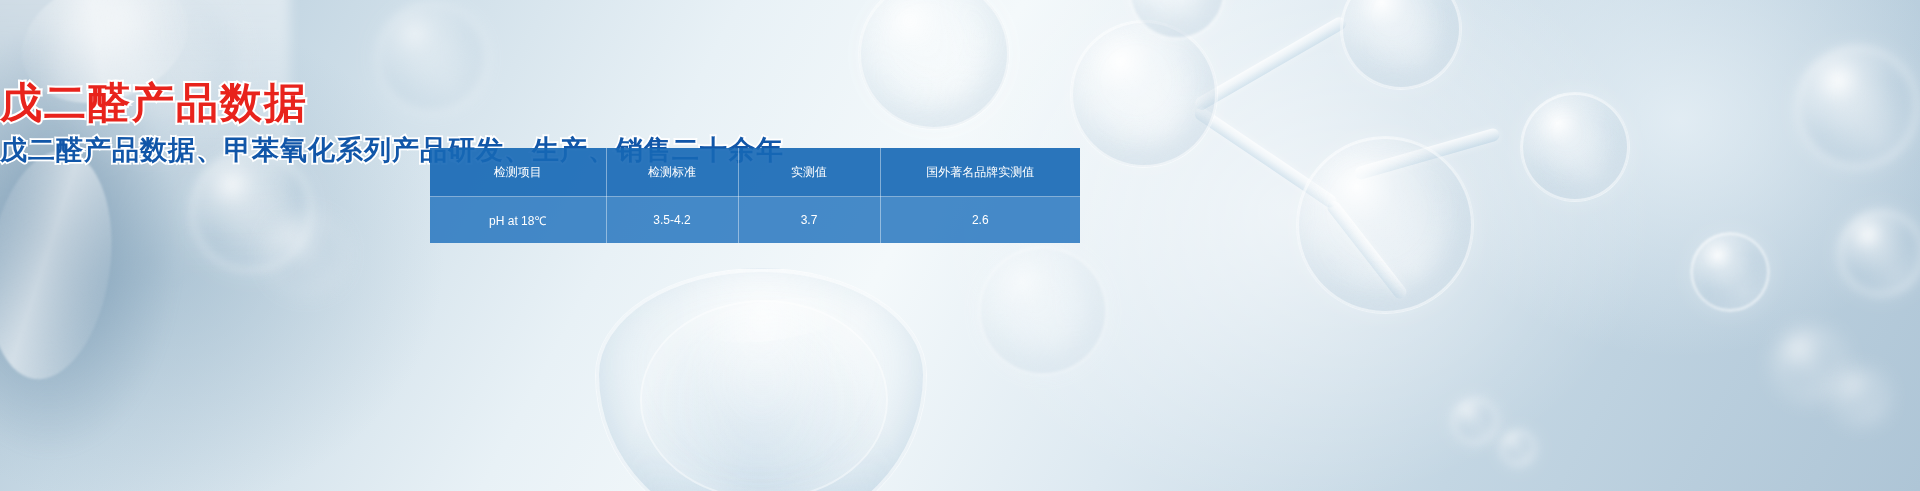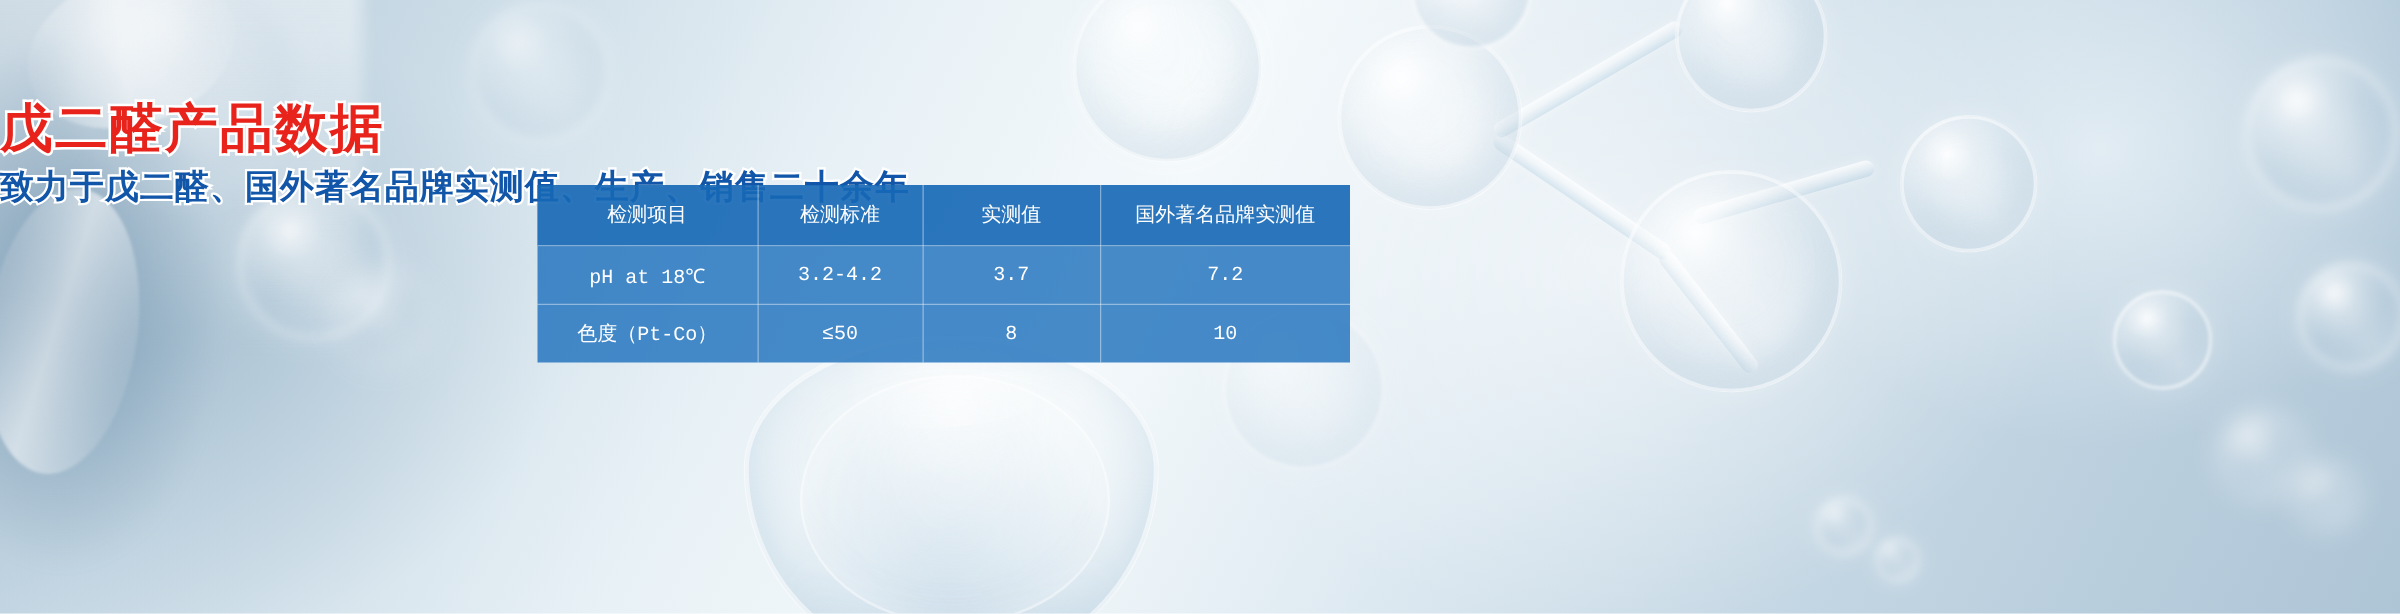--- a/index.html
+++ b/index.html
@@ -154,23 +154,23 @@
   table.spec {
     width: 650px;
     border-collapse: collapse;
     background: rgba(26, 110, 187, 0.80);
     table-layout: fixed;
   }
   table.spec th,
   table.spec td {
     color: #ffffff;
     text-align: center;
-    font-size: 16px;
+    font-size: 12px;
     font-weight: normal;
-    font-family: Liberation Mono, monospace;
+    font-family: Liberation Sans, sans-serif;
     border-right: 1px solid rgba(255,255,255,0.42);
     border-bottom: 1px solid rgba(255,255,255,0.42);
     padding: 0;
     height: 46px;
     vertical-align: middle;
     white-space: nowrap;
   }
   table.spec tr > th:last-child,
   table.spec tr > td:last-child { border-right: none; }
   table.spec tr:last-child > td { border-bottom: none; }
@@ -219,21 +219,21 @@
 
     <div class="droplet"></div>
     <div class="droplet2"></div>
     <div class="glass-streak" style="left:700px; top:300px; width:150px; height:40px; transform: rotate(-8deg); opacity:.55;"></div>
     <div class="bubble" style="left:858px; top:-22px; width:150px; height:150px; opacity:.9;"></div>
     <div class="bubble blur-soft" style="left:978px; top:246px; width:128px; height:128px; opacity:.55;"></div>
   </div>
 
   <div class="headings">
     <h1 class="main-title">戊二醛产品数据</h1>
-    <h2 class="sub-title">致力于戊二醛、国外著名品牌实测值、生产、销售二十余年</h2>
+    <h2 class="sub-title">戊二醛产品数据、甲苯氧化系列产品研发、生产、销售二十余年</h2>
   </div>
 
   <div class="table-wrap">
     <table class="spec">
       <colgroup>
         <col class="c1">
           <col class="c2">
           <col class="c3">
           <col class="c4">
       </colgroup>
@@ -241,27 +241,21 @@
         <tr>
           <th>检测项目</th>
           <th>检测标准</th>
           <th>实测值</th>
           <th>国外著名品牌实测值</th>
         </tr>
       </thead>
       <tbody>
         <tr>
           <td>pH at 18℃</td>
-          <td>3.2-4.2</td>
+          <td>3.5-4.2</td>
           <td>3.7</td>
-          <td>7.2</td>
-        </tr>
-        <tr>
-          <td>色度（Pt-Co）</td>
-          <td>≤50</td>
-          <td>8</td>
-          <td>10</td>
+          <td>2.6</td>
         </tr>
       </tbody>
     </table>
   </div>
 
 </div>
 
 </body></html>

